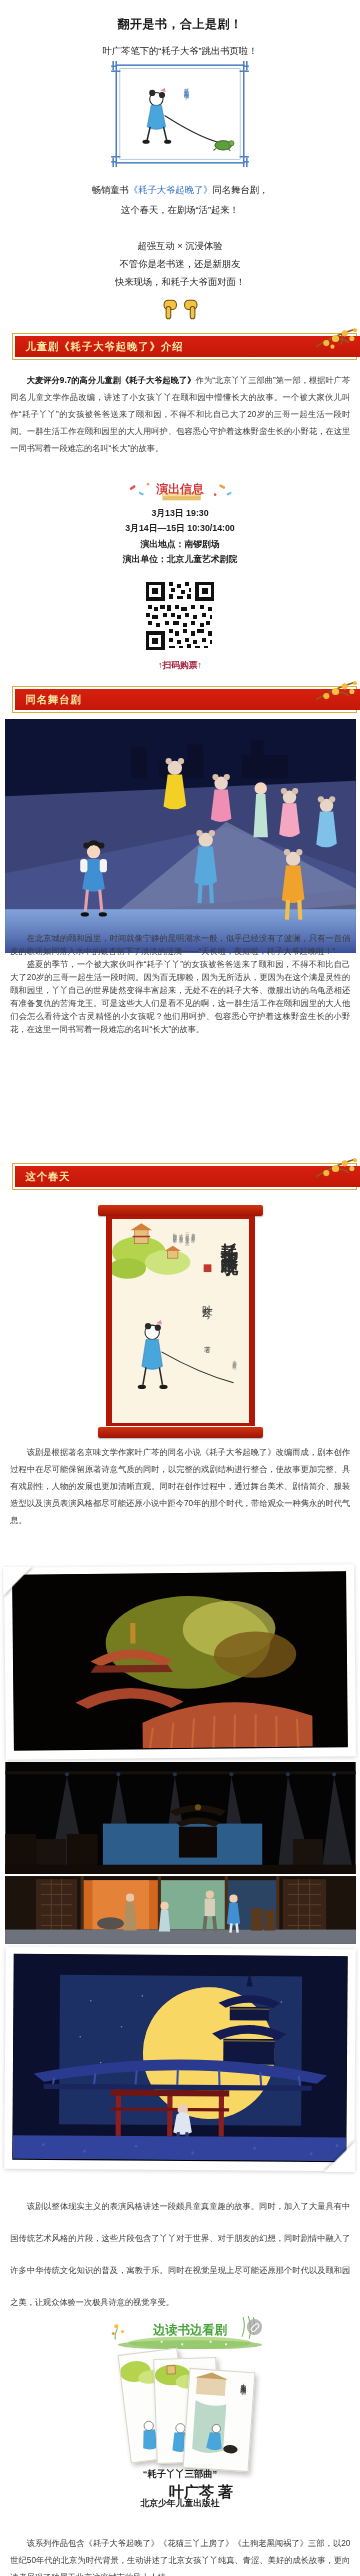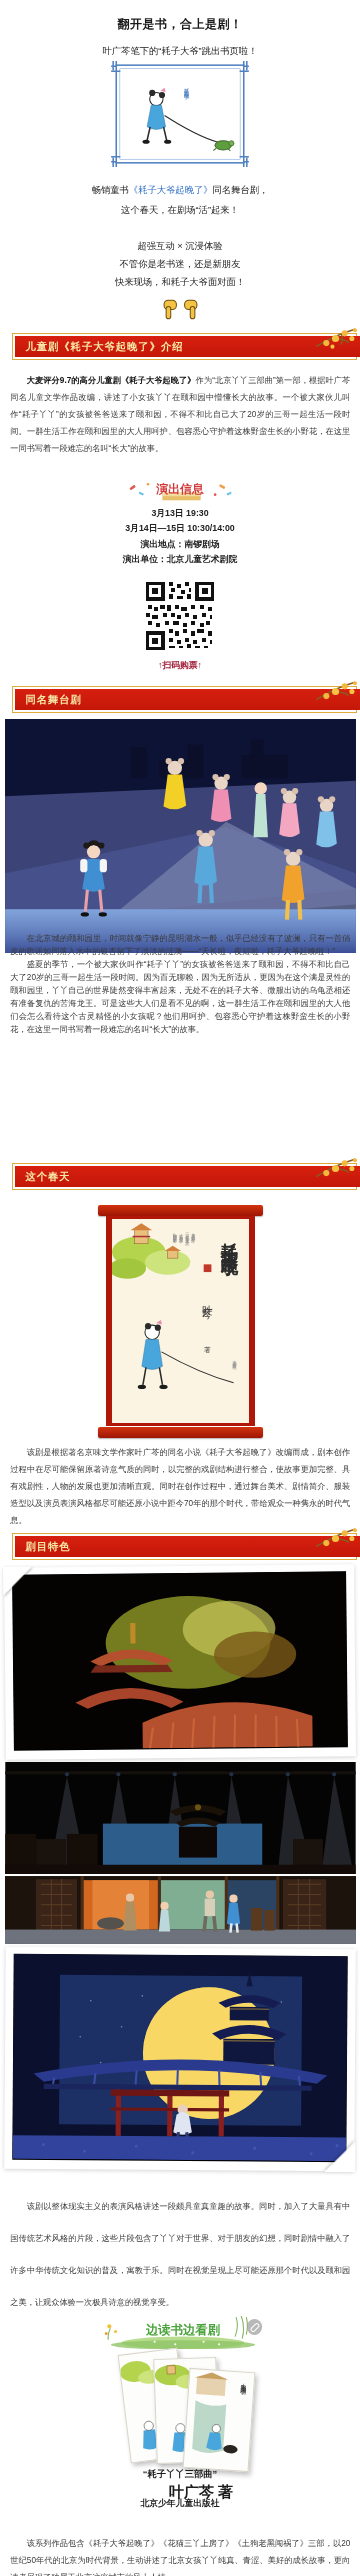--- a/index.html
+++ b/index.html
@@ -367,33 +367,20 @@
           <text x="238" y="268" font-size="8" fill="#999" writing-mode="tb" letter-spacing="1"><tspan>北京少年儿童出版社</tspan></text>
         </svg>
       </div>
     </div>
   </div>
 
   <div class="para" style="top:1444px;line-height:17px;">
     <p>该剧是根据著名京味文学作家叶广芩的同名小说《耗子大爷起晚了》改编而成，剧本创作过程中在尽可能保留原著诗意气质的同时，以完整的戏剧结构进行整合，使故事更加完整、具有戏剧性，人物的发展也更加清晰直观。同时在创作过程中，通过舞台美术、剧情简介、服装造型以及演员表演风格都尽可能还原小说中距今70年的那个时代，带给观众一种隽永的时代气息。</p>
   </div>
 
-  <div class="banner" style="top:1533px;">
-    <div class="gold"></div>
-    <div class="band"></div>
-    <div class="lbl">剧目特色</div>
-    <svg class="blossom" width="46" height="27" viewBox="0 0 90 52">
-      <path d="M10 40 Q45 18 86 6 M50 26 q14 -2 24 6" stroke="#8a5a22" stroke-width="3" fill="none"></path>
-      <circle cx="30" cy="33" r="6" fill="#f3b83c"></circle>
-        <circle cx="48" cy="24" r="7" fill="#f6c244"></circle>
-      <circle cx="66" cy="14" r="6" fill="#f3b83c"></circle>
-        <circle cx="80" cy="24" r="5" fill="#f6c244"></circle>
-        <circle cx="86" cy="8" r="4" fill="#f3b83c"></circle>
-    </svg>
-  </div>
 
   <div class="polaroid" style="top:1566px;height:192px;transform:rotate(-.6deg);">
     <div class="inner">
       <svg width="334" height="175" viewBox="0 0 648 340">
         <rect width="648" height="340" fill="#050302"></rect>
         <ellipse cx="340" cy="135" rx="160" ry="90" fill="#8a9226" opacity=".85"></ellipse>
         <ellipse cx="420" cy="110" rx="90" ry="55" fill="#c9c75a" opacity=".7"></ellipse>
         <ellipse cx="470" cy="160" rx="80" ry="45" fill="#7a5a18" opacity=".8"></ellipse>
         <g>
           <path d="M150 170 q80 -45 160 0 l-20 10 q-60 -30 -120 0 Z" fill="#b5502f"></path>
@@ -541,21 +528,21 @@
           </g>
       </svg>
     </div>
     <div class="fold-br"></div>
   </div>
 
   <div class="para" style="top:2191px;line-height:32px;">
     <p>该剧以整体现实主义的表演风格讲述一段颇具童真童趣的故事。同时，加入了大量具有中国传统艺术风格的片段，这些片段包含了丫丫对于世界、对于朋友的幻想，同时剧情中融入了许多中华传统文化知识的普及，寓教于乐。同时在视觉呈现上尽可能还原那个时代以及颐和园之美，让观众体验一次极具诗意的视觉享受。</p>
   </div>
 
-  <div class="abs" style="left:98px;top:2316px;width:170px;height:33px;text-align:center;">
+  <div class="abs" style="left:105px;top:2316px;width:170px;height:33px;text-align:center;">
     <svg width="170" height="33" viewBox="0 0 330 64">
       <g stroke="#7cb356" stroke-width="2" fill="none">
         <path d="M268 2 q6 18 -2 38 M278 0 q8 20 2 44 M288 2 q4 16 0 34"></path>
       </g>
       <g>
         <circle cx="22" cy="20" r="4" fill="#f2c03c"></circle>
           <circle cx="34" cy="30" r="3" fill="#f2c03c"></circle>
           <circle cx="16" cy="34" r="3" fill="#e8a23c"></circle>
         <path d="M24 24 q-6 14 -4 22" stroke="#7cb356" stroke-width="2" fill="none"></path>
       </g>

